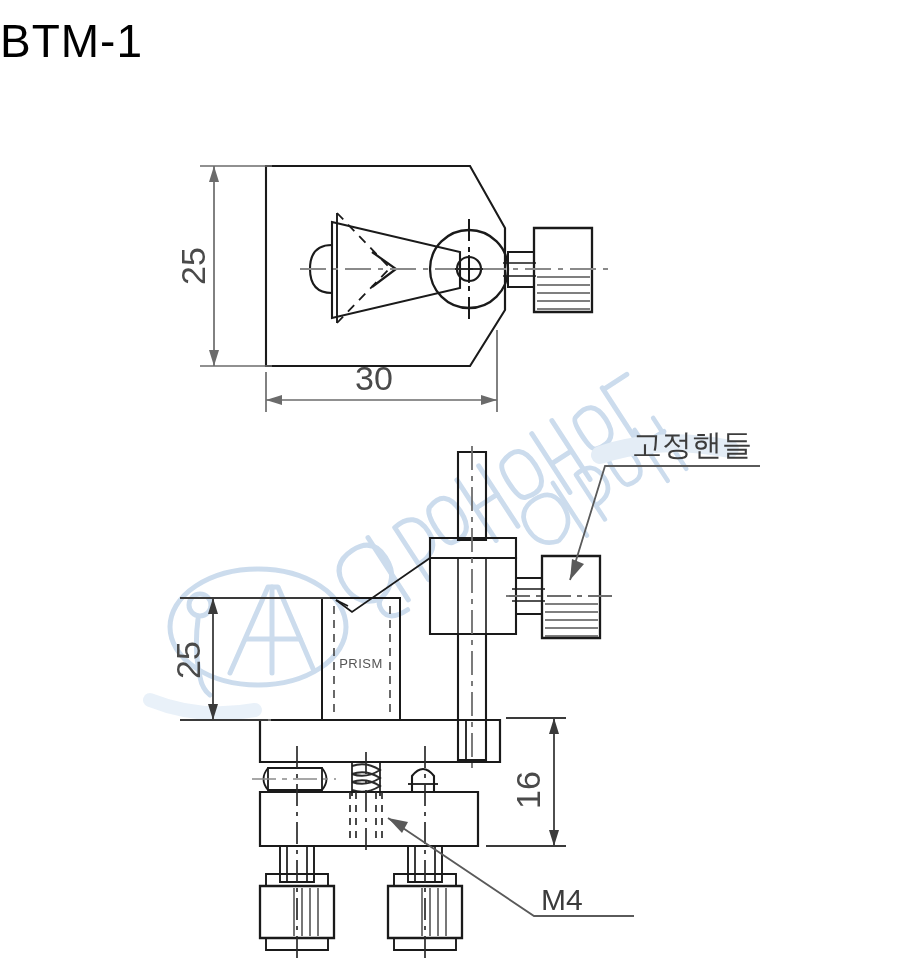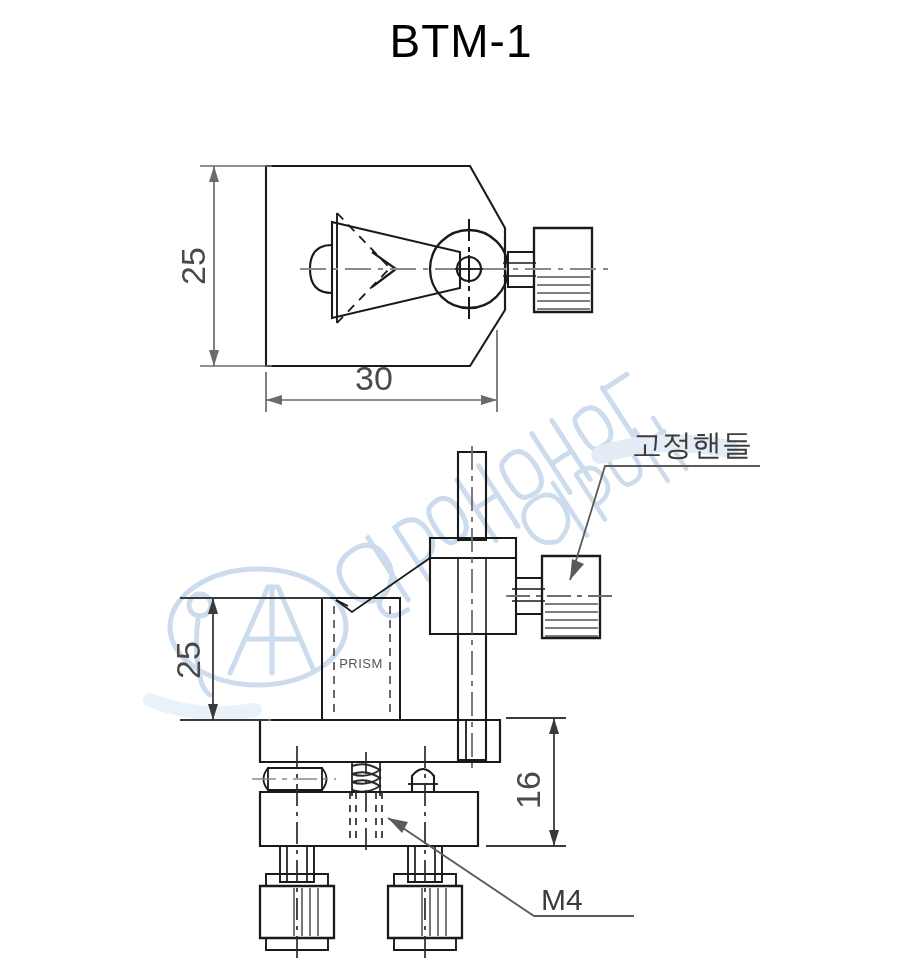--- a/index.html
+++ b/index.html
@@ -15,21 +15,20 @@
     width: 922px;
     height: 972px;
     background: #ffffff;
     overflow: hidden;
   }
   #drawing-title {
     position: absolute;
     left: 0;
     top: 14px;
     width: 922px;
-    text-align: center;
     font-size: 46px;
     color: #000000;
     letter-spacing: 1px;
     font-family: "Liberation Sans", sans-serif;
   }
   svg.layer {
     position: absolute;
     left: 0;
     top: 0;
     width: 922px;

